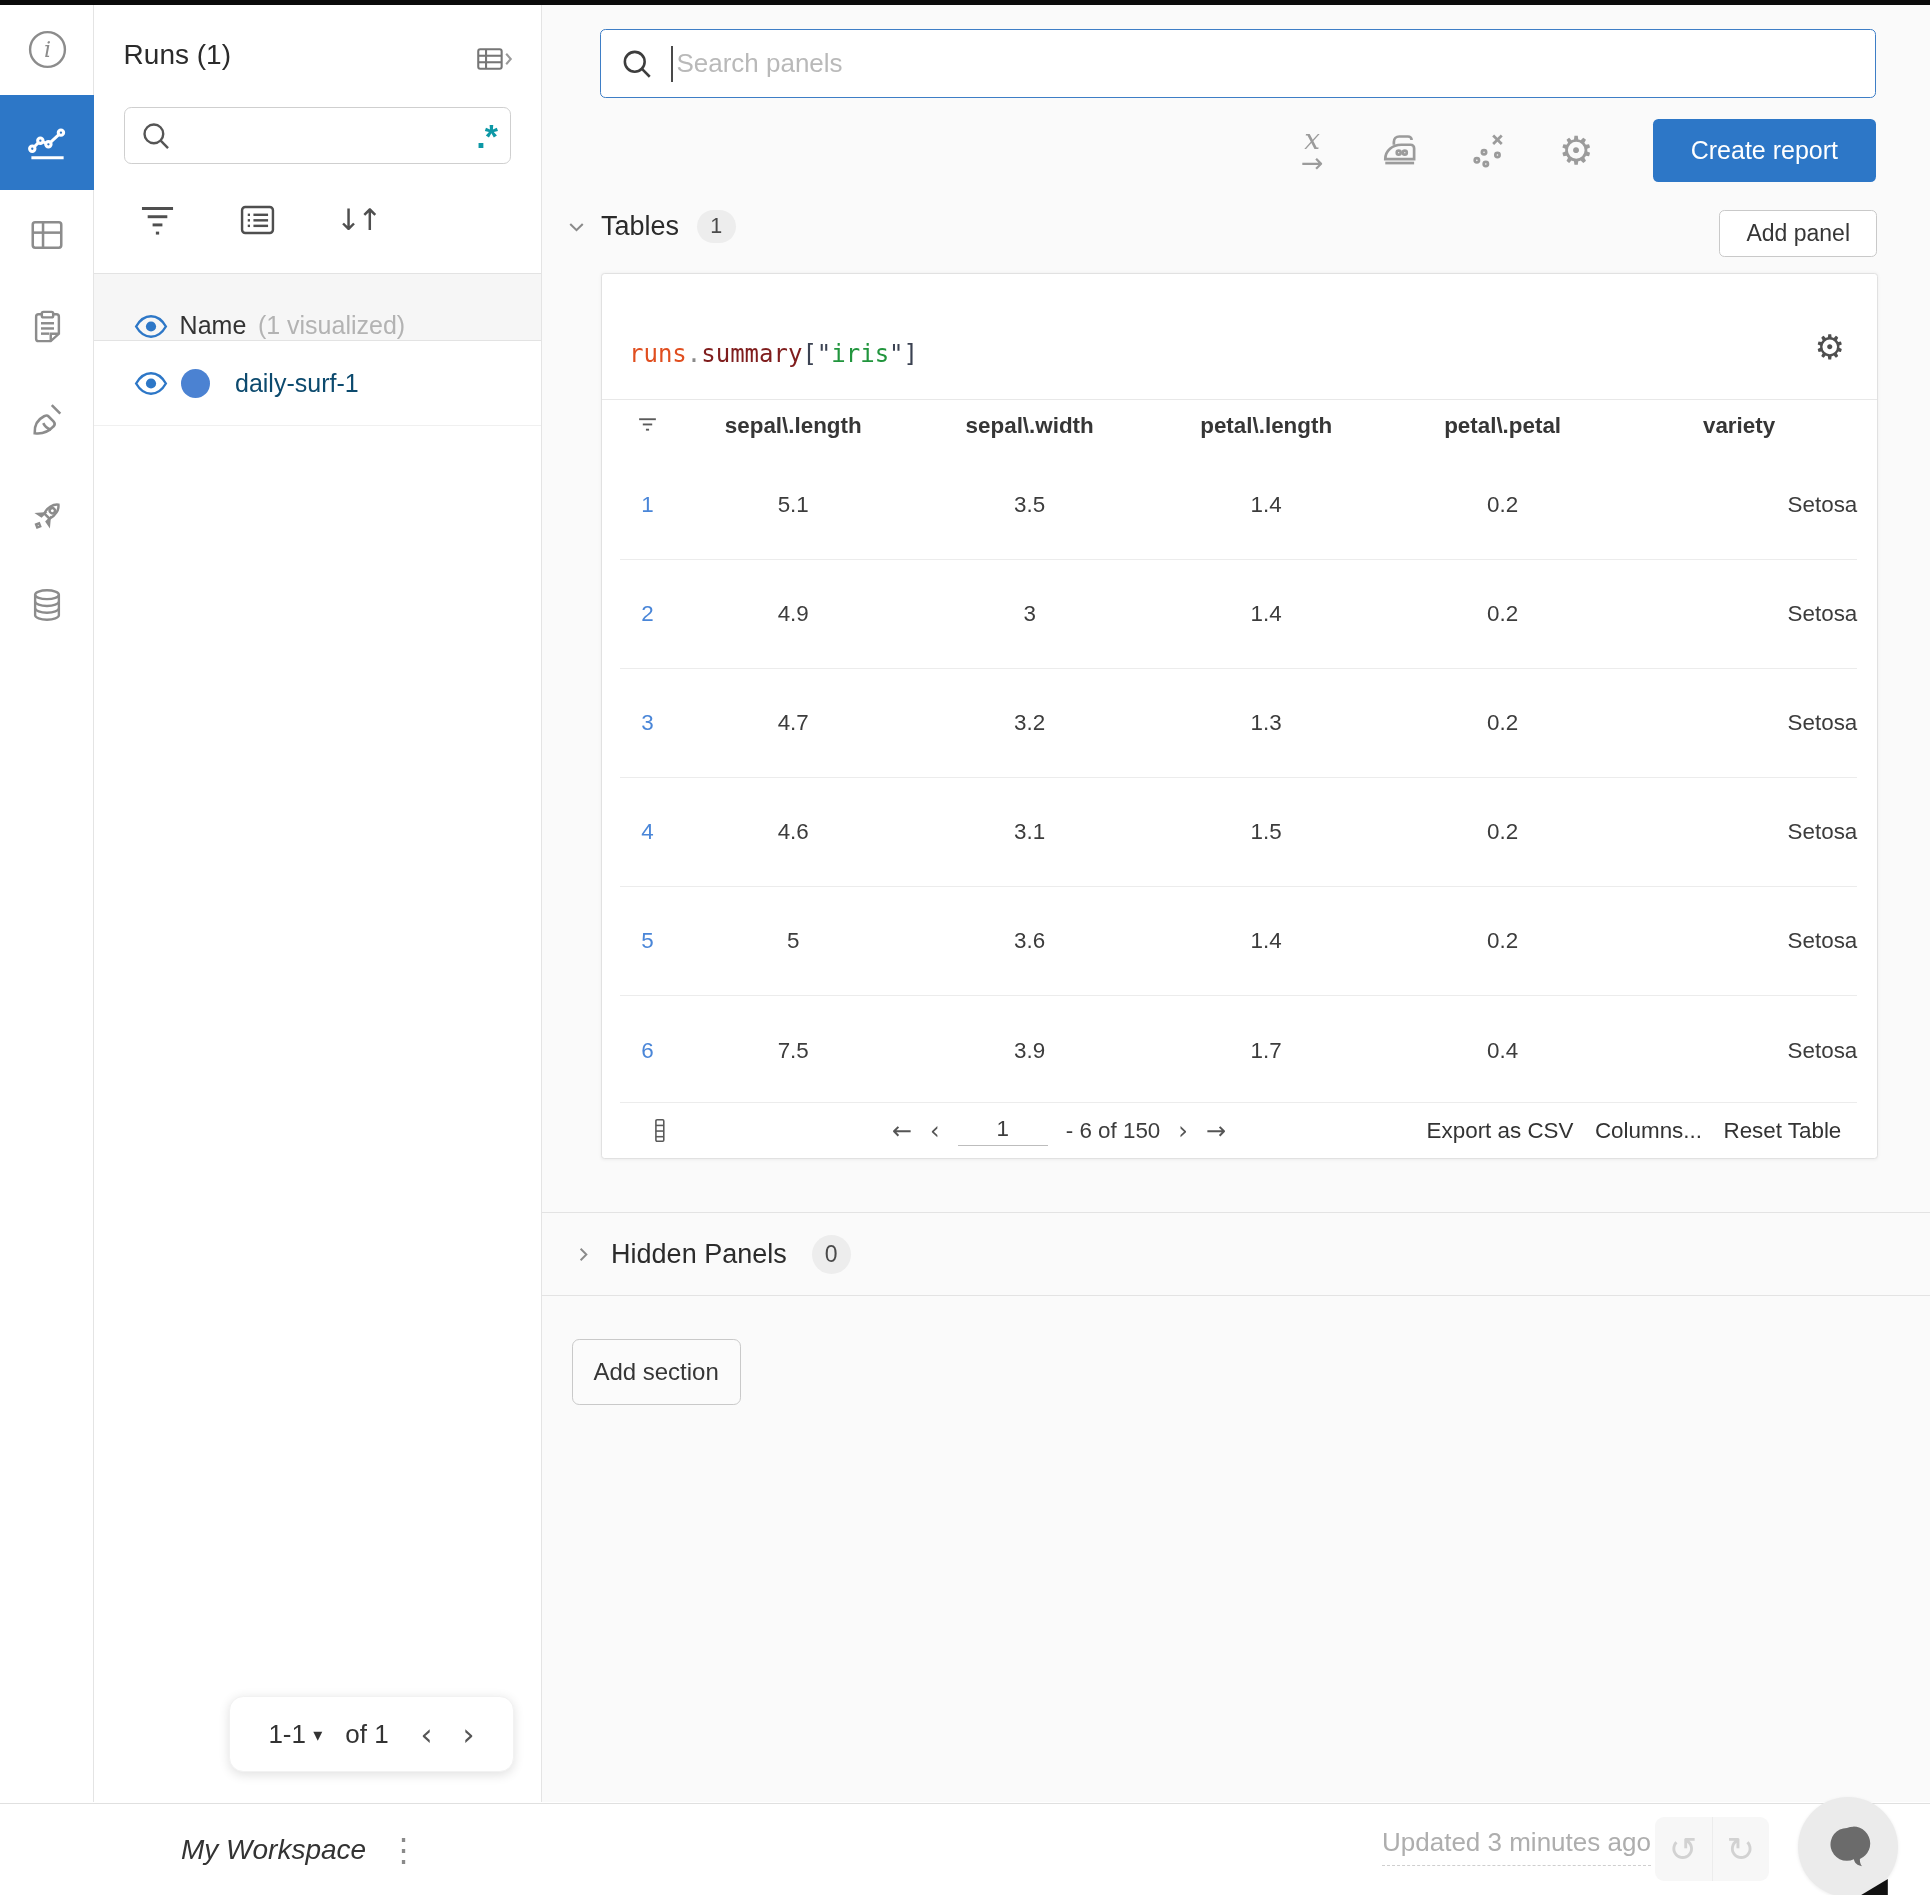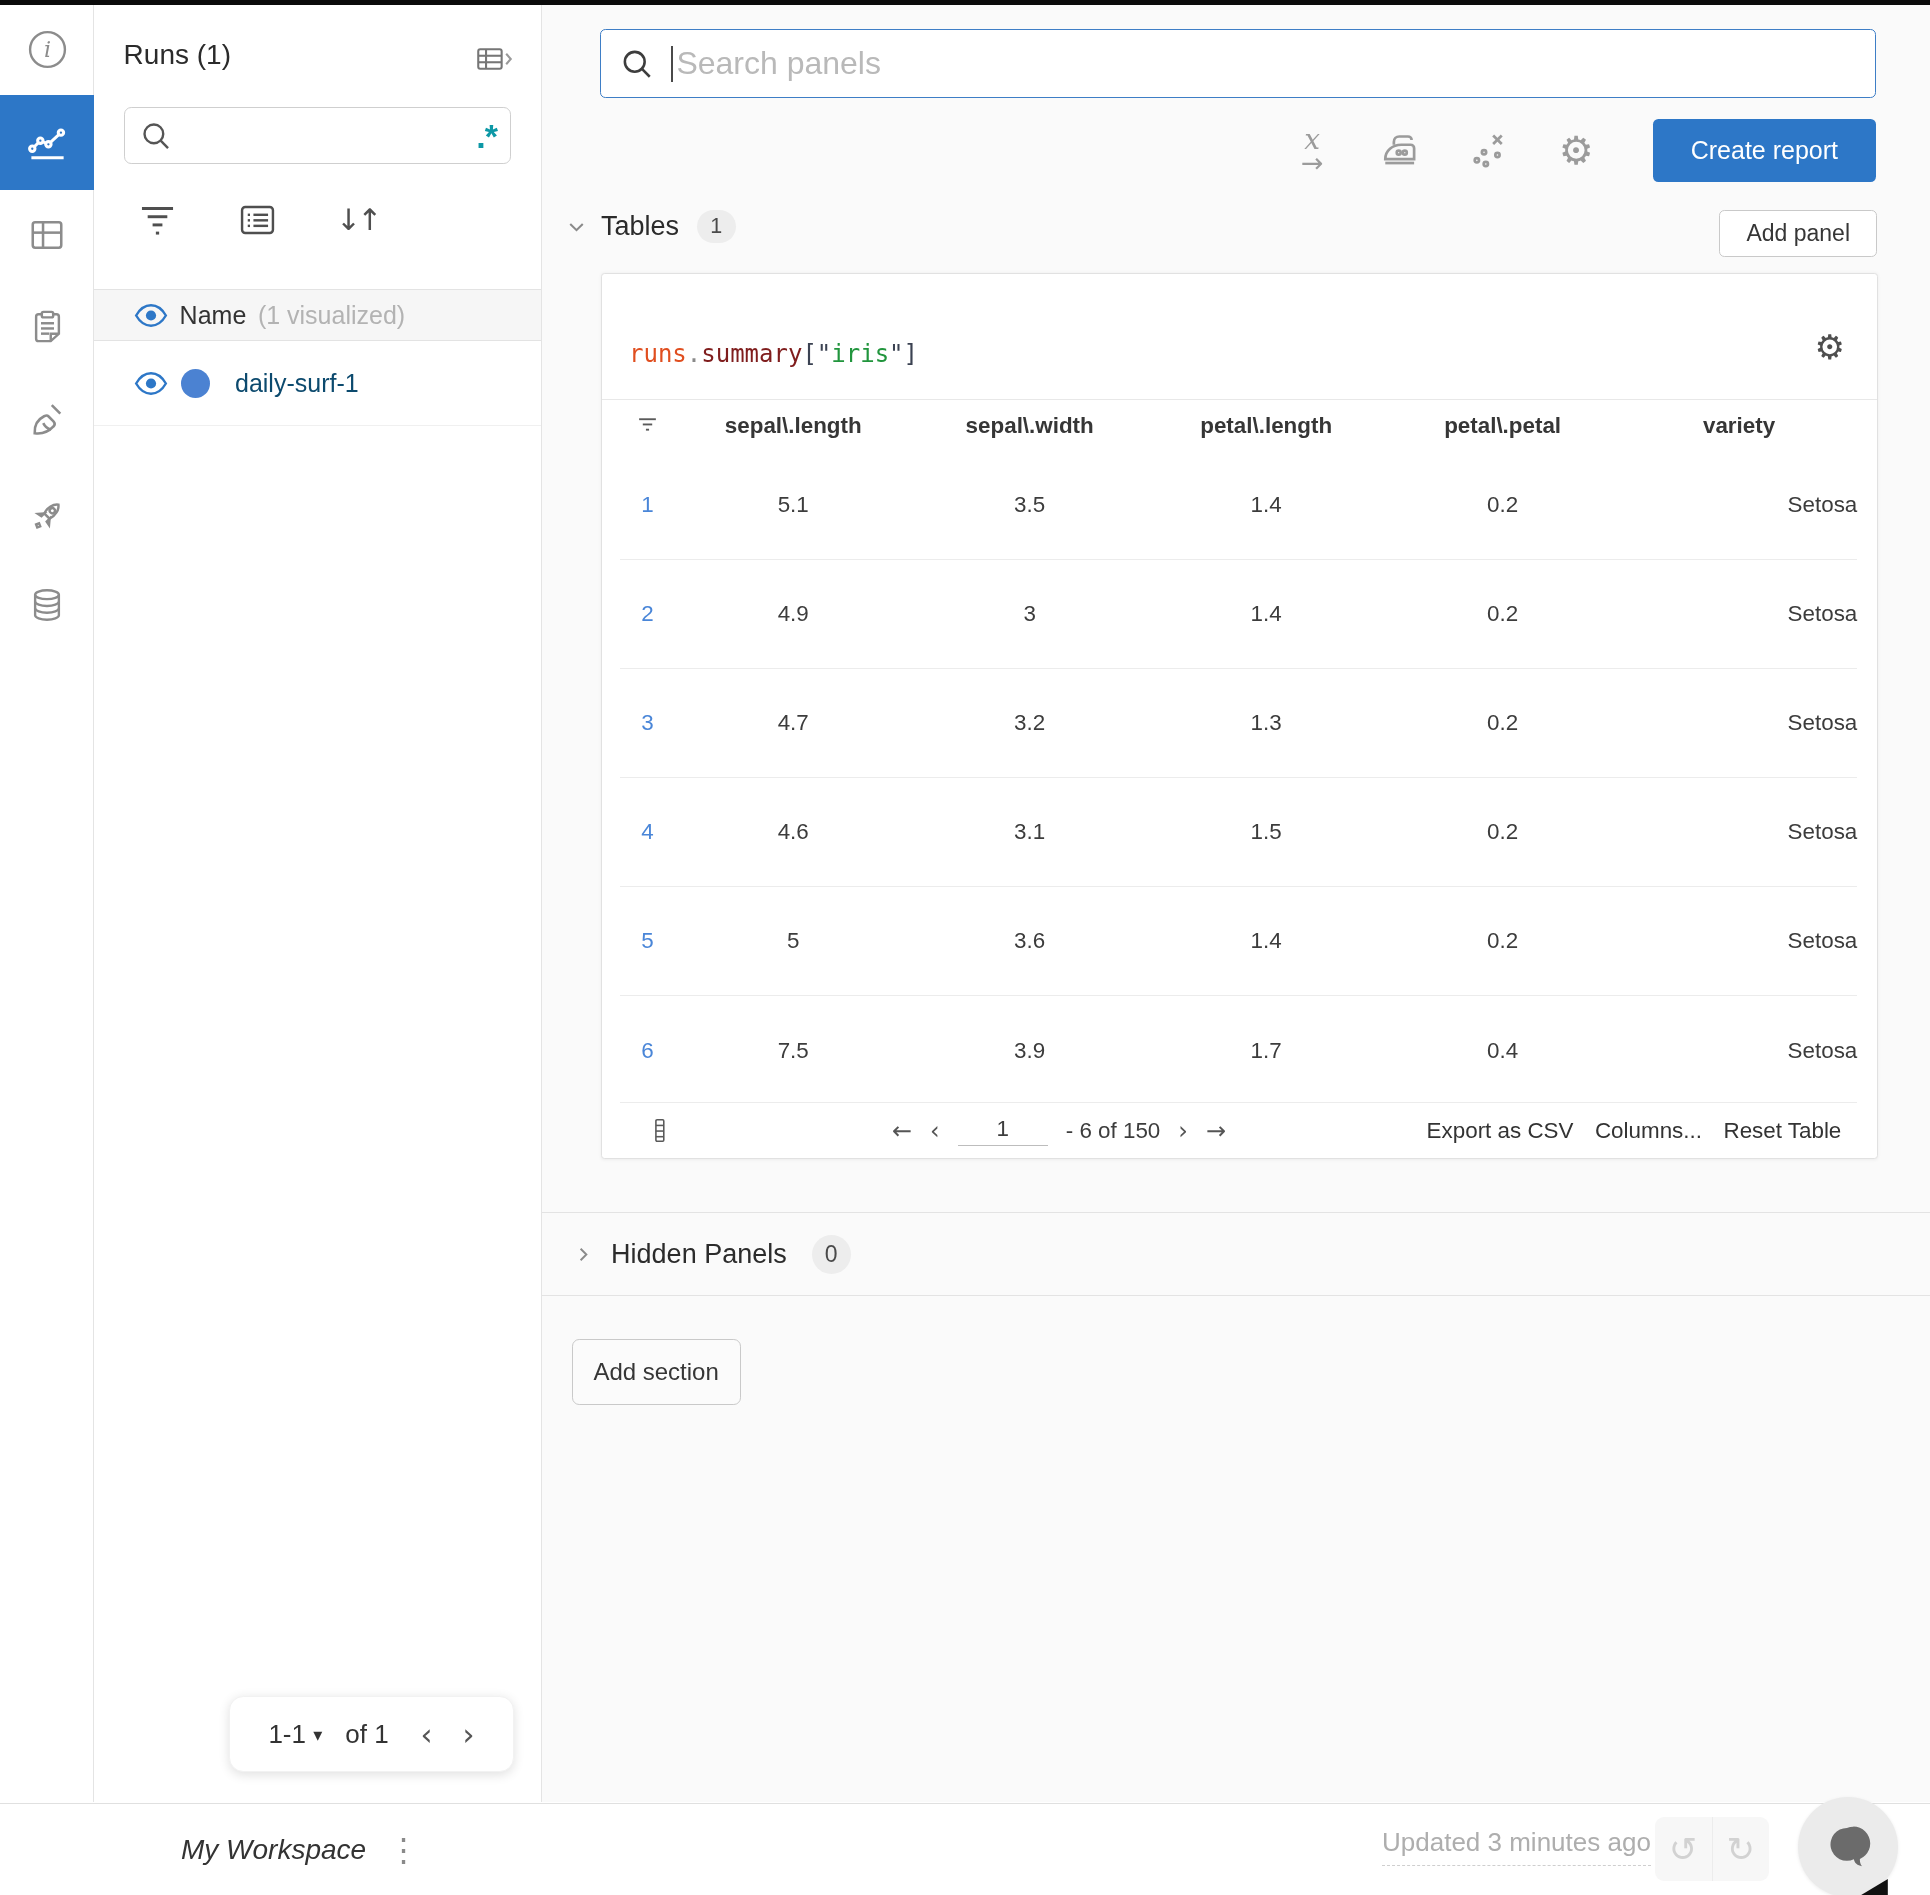--- a/index.html
+++ b/index.html
@@ -19,38 +19,38 @@
   
   .sidebar { position:absolute; left:94px; top:5.4px; width:448px; height:1797px; background:#fff; border-right:0.9px solid #e4e4e4; }
   .sb-title { position:absolute; left:29.6px; top:34px; font-size:28px; color:#2b2b2b; }
   .sb-expand { position:absolute; right:27px; top:36px; color:#767676; display:flex; align-items:center; gap:1.8px; cursor:pointer; }
   .sb-search { position:absolute; left:29.6px; top:102px; width:387px; height:57px; border:1.8px solid #cfcfcf; border-radius:7.2px; background:#fff; display:flex; align-items:center; padding:0 12.5px 0 14.3px; }
   .sb-search input { flex:1; border:none; outline:none; font-size:24px; color:#333; min-width:0; background:transparent; margin-left:10.7px; font-family:"Liberation Sans",sans-serif;}
   .regex-toggle { color:#0d98a6; font-size:34px; font-weight:bold; letter-spacing:-0.9px; line-height:18px; cursor:pointer; }
   .sb-tools { position:absolute; left:43px; top:192px; display:flex; align-items:center; gap:59px; color:#4f4f4f; }
   .sb-tools .tool { width:41px; height:45px; display:flex; align-items:center; justify-content:center; cursor:pointer; }
   .sort-glyph { font-family:"DejaVu Sans",sans-serif; font-size:29.6px; color:#4f4f4f; letter-spacing:-3.6px; }
-  .sb-namehdr { position:absolute; left:0; top:284px; width:100%; height:52px; background:#f6f6f6; border-top:0.9px solid #e3e3e3; border-bottom:0.9px solid #e3e3e3; display:flex; align-items:center; padding-left:40px; gap:11.6px; }
+  .sb-namehdr { position:absolute; left:0; top:268px; width:100%; height:68px; background:#f6f6f6; border-top:0.9px solid #e3e3e3; border-bottom:0.9px solid #e3e3e3; display:flex; align-items:flex-end; padding-left:40px; gap:11.6px; }
   .sb-namehdr .nm { font-size:25px; color:#333; }
   .sb-namehdr .nm-suffix { font-size:25px; color:#b3b3b3; }
   .sb-run { position:absolute; left:0; top:337px; width:100%; height:84px; background:#fff; border-bottom:0.9px solid #f0f0f0; display:flex; align-items:center; padding-left:40px; gap:12.5px; }
   .run-dot { width:29px; height:29px; border-radius:50%; background:#4b82d2; }
   .sb-run .run-name { font-size:25px; color:#0c4a6e; margin-left:13px; cursor:pointer; }
   .eye { cursor:pointer; display:flex; }
   .sb-pagination { position:absolute; left:135px; top:1691px; width:285px; height:76px; background:#fff; border:0.9px solid #f2f2f2; border-radius:14.3px; box-shadow:0 2.7px 10.7px rgba(0,0,0,0.12); display:flex; align-items:center; justify-content:center; gap:0; font-size:26px; color:#333; }
   .sb-pagination .rng { cursor:pointer; }
   .sb-pagination .caret-dn { font-family:"DejaVu Sans",sans-serif; font-size:18px; margin:0 23px 0 7.2px; color:#333; }
   .sb-pagination .chev { font-family:"DejaVu Sans",sans-serif; font-size:30px; color:#555; cursor:pointer; }
   .sb-pagination .chev.l { margin:0 30px 0 32px; }
 
   
   .main { position:absolute; left:542px; top:5.4px; width:1389px; height:1797px; background:#fafafa; }
   .search-panels { position:absolute; left:58px; top:24px; width:1276px; height:69px; background:#fff; border:1.8px solid #3e7ec6; border-radius:5.4px; display:flex; align-items:center; padding:0 18px; }
   .search-panels .caret { width:1.8px; height:36px; background:#4a4a4a; margin-left:16px; }
-  .search-panels input { flex:1; border:none; outline:none; background:transparent; font-size:32px; color:#333; margin-left:3.6px; font-family:"Liberation Sans",sans-serif; }
+  .search-panels input { flex:1; border:none; outline:none; background:transparent; font-size:26px; color:#333; margin-left:3.6px; font-family:"Liberation Sans",sans-serif; }
   .search-panels input::placeholder { color:#b9b9b9; }
 
   .toolbar { position:absolute; right:55px; top:114px; display:flex; align-items:center; }
   .tb-icons { display:flex; align-items:center; gap:47px; color:#9b9b9b; margin-right:56px; }
   .tb-icons .tbi { width:41px; height:54px; display:flex; align-items:center; justify-content:center; flex-direction:column; cursor:pointer; }
   .xaxis-glyph { display:flex; flex-direction:column; align-items:center; line-height:1; }
   .xaxis-glyph .xi { font-family:"DejaVu Serif",serif; font-style:italic; font-size:28px; color:#9b9b9b; }
   .xaxis-glyph .xa { font-family:"DejaVu Sans",sans-serif; font-size:27px; color:#9b9b9b; margin-top:-5.4px; }
   .gear-glyph { font-family:"DejaVu Sans",sans-serif; font-size:39px; color:#9b9b9b; }
   .btn-primary { height:63px; padding:0 38px; background:#2d77c7; color:#fff; font-size:25px; border:none; border-radius:5.4px; display:flex; align-items:center; cursor:pointer; font-family:"Liberation Sans",sans-serif; }

